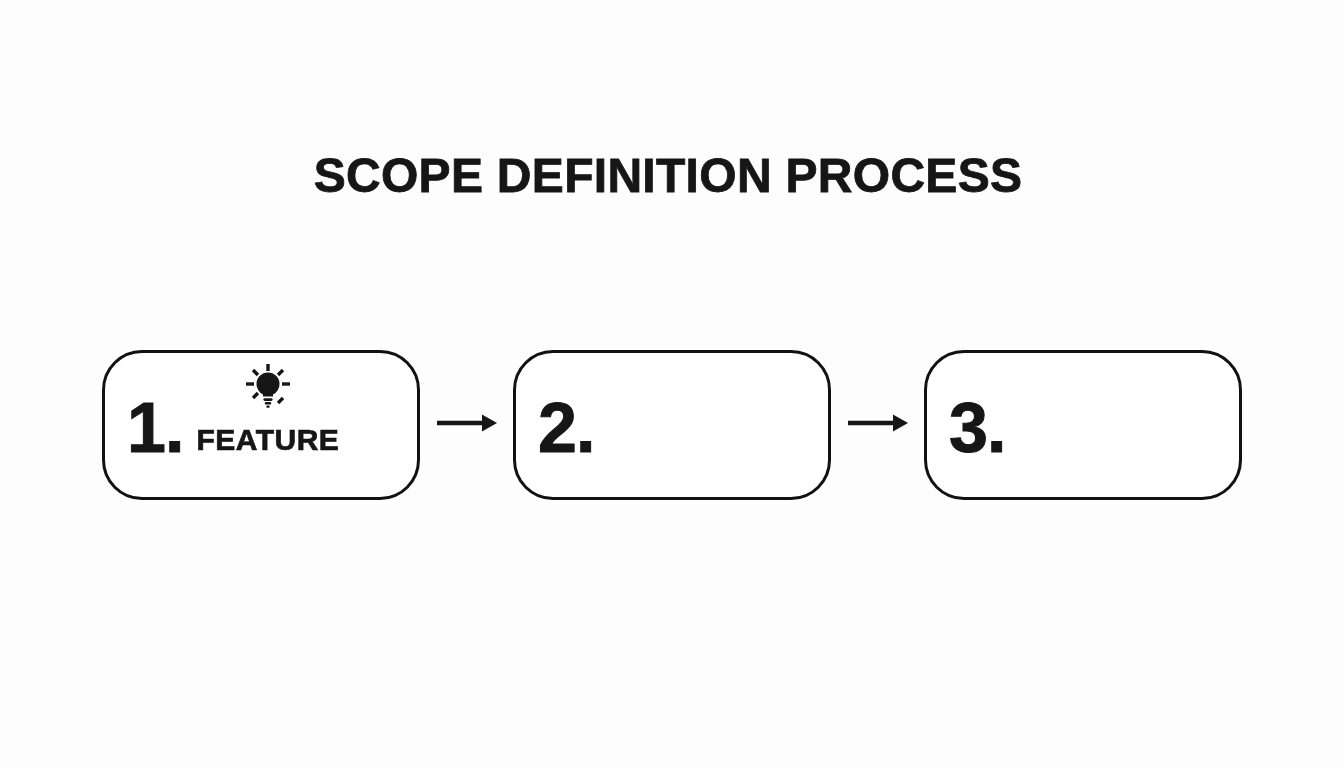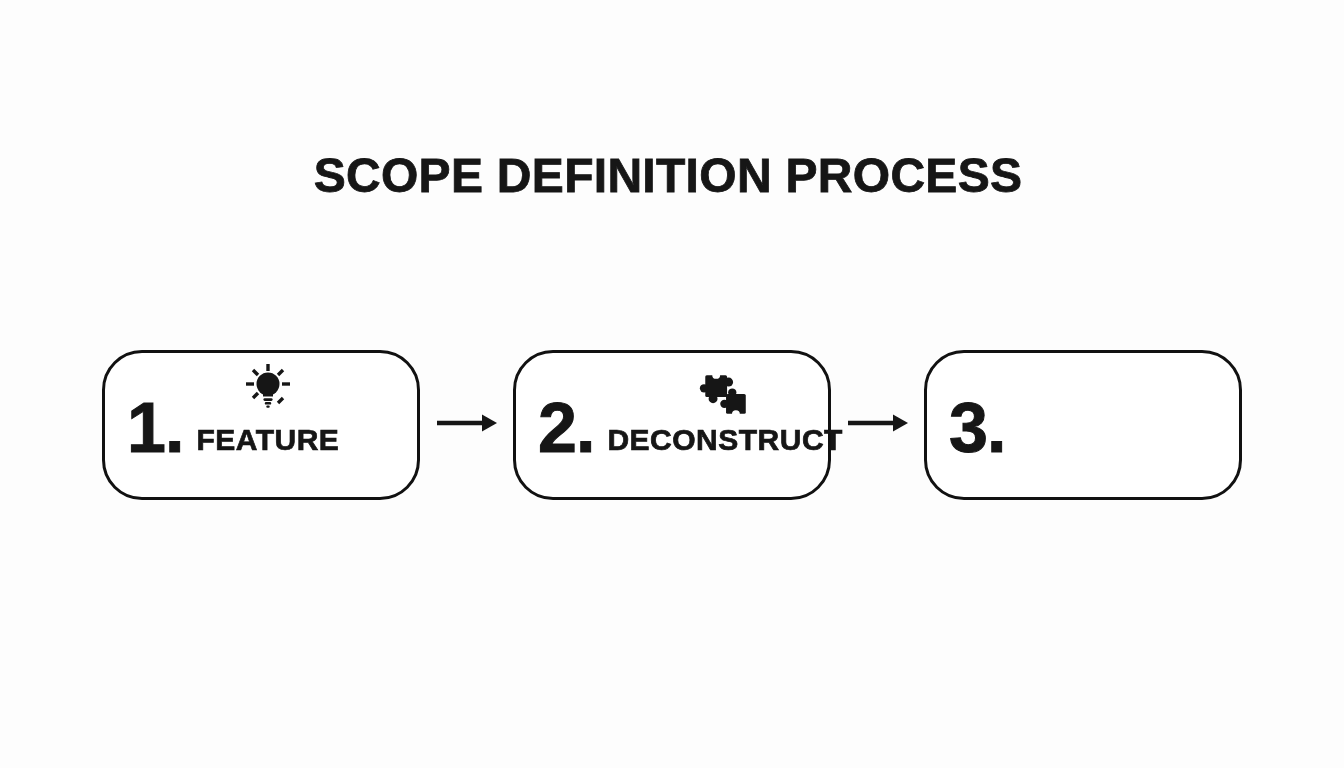--- a/index.html
+++ b/index.html
@@ -122,40 +122,20 @@
       <span>
         <svg width="60" height="26" viewBox="0 0 60 26">
           <path d="M0 13h47" stroke="#161616" stroke-width="4.6" fill="none"></path>
           <path d="M45 4.6L60 13l-15 8.4z" fill="#161616"></path>
         </svg>
       </span>
     </div>
 
     <div class="step-box">
       <div class="step-number">2.</div>
-      <div class="step-stack">
-        <span class="step-icon">
-          <svg width="54" height="52" viewBox="0 0 52 50">
-            <g fill="#161616">
-              <rect x="7" y="7" width="21" height="21" rx="1.5"></rect>
-              <circle cx="29.5" cy="13.5" r="4.3"></circle>
-              <circle cx="5.8" cy="19.5" r="4"></circle>
-              <circle cx="14.5" cy="29.5" r="4.3"></circle>
-            </g>
-            <circle cx="17.5" cy="6.6" r="3.8" fill="#ffffff"></circle>
-            <g fill="#161616">
-              <rect x="27" y="25" width="19" height="19" rx="1.5"></rect>
-              <circle cx="33" cy="23.6" r="4"></circle>
-              <circle cx="25.4" cy="34.5" r="4"></circle>
-            </g>
-            <circle cx="36.5" cy="44.4" r="3.8" fill="#ffffff"></circle>
-          </svg>
-        </span>
-        <div class="step-label">DECONSTRUCT</div>
-      </div>
     </div>
 
     <div class="connector">
       <span>
         <svg width="60" height="26" viewBox="0 0 60 26">
           <path d="M0 13h47" stroke="#161616" stroke-width="4.6" fill="none"></path>
           <path d="M45 4.6L60 13l-15 8.4z" fill="#161616"></path>
         </svg>
       </span>
     </div>

